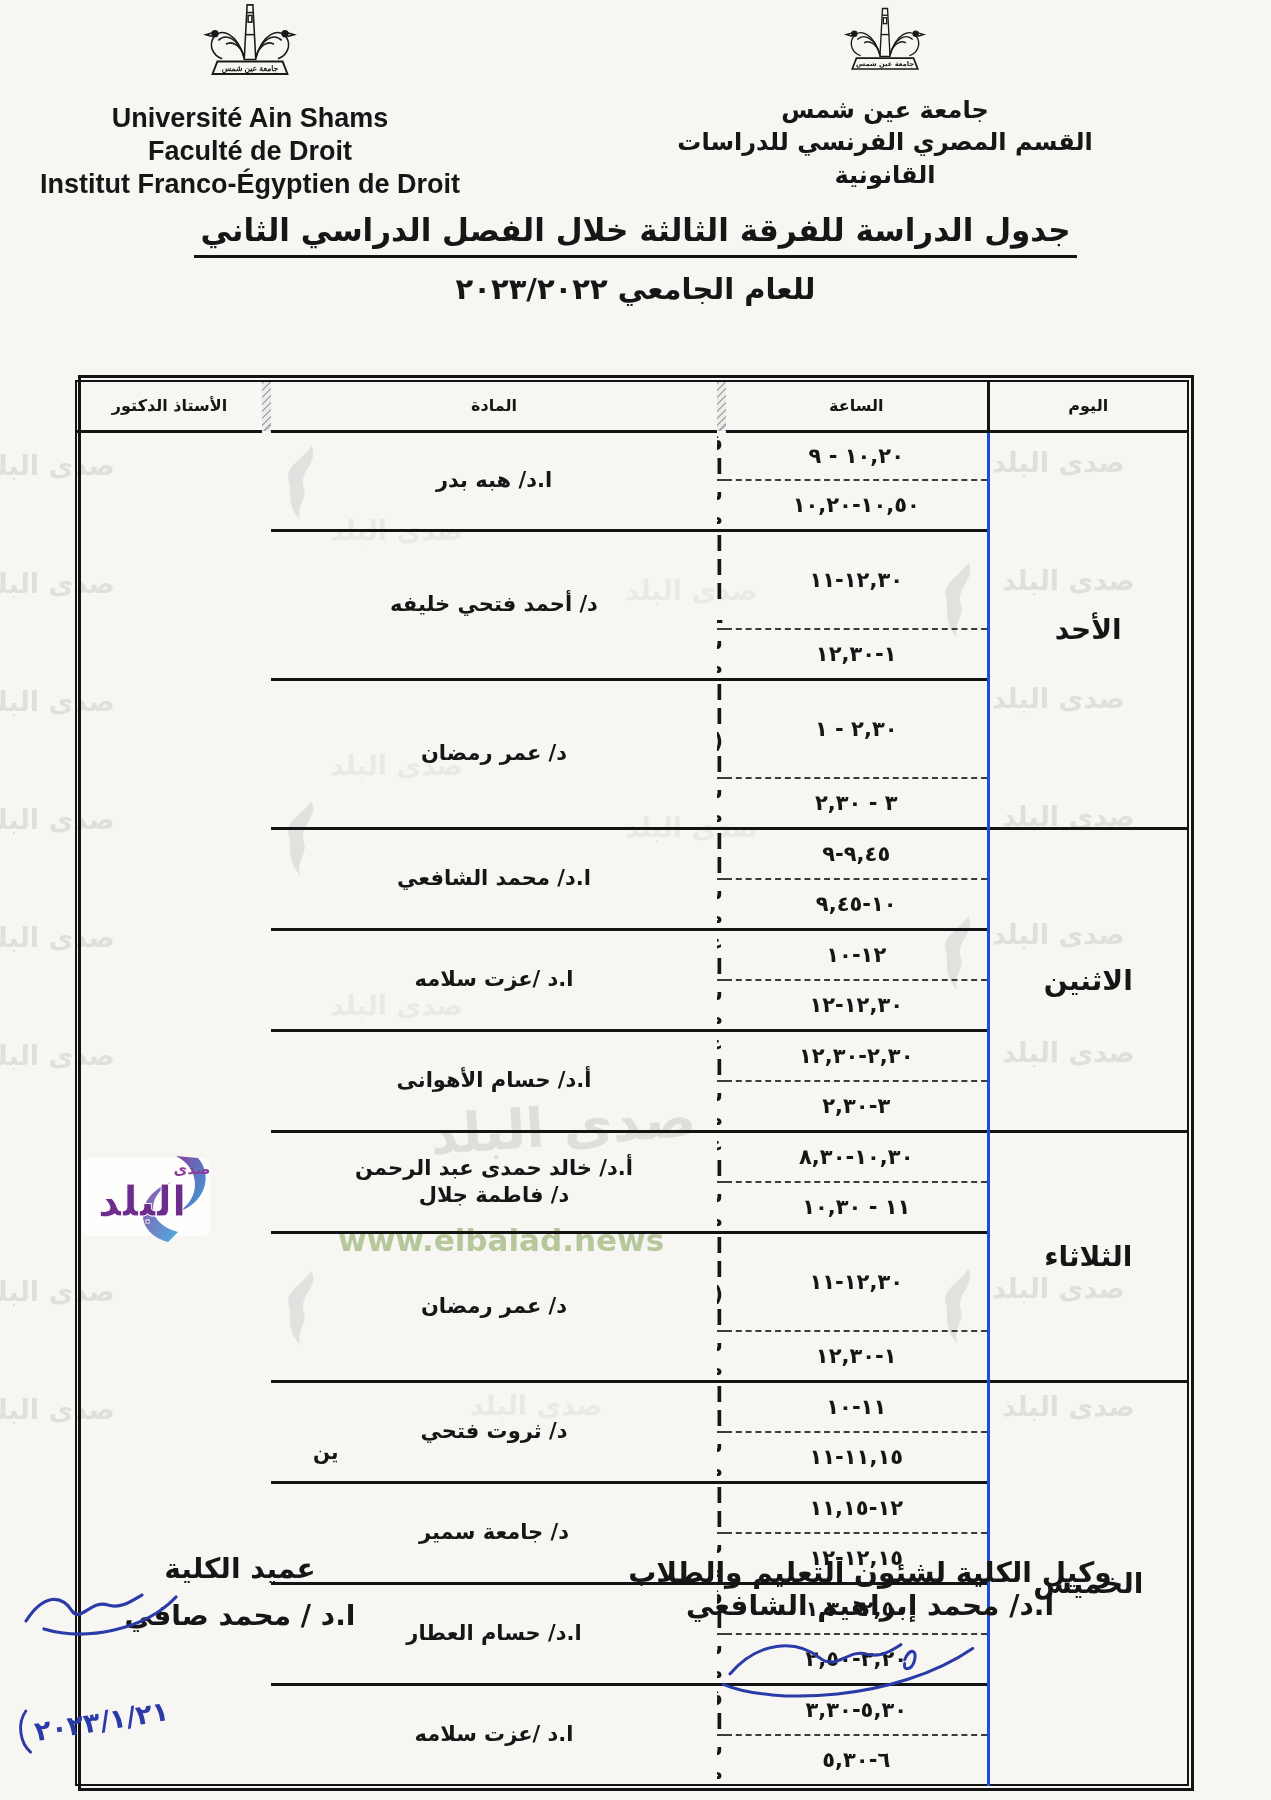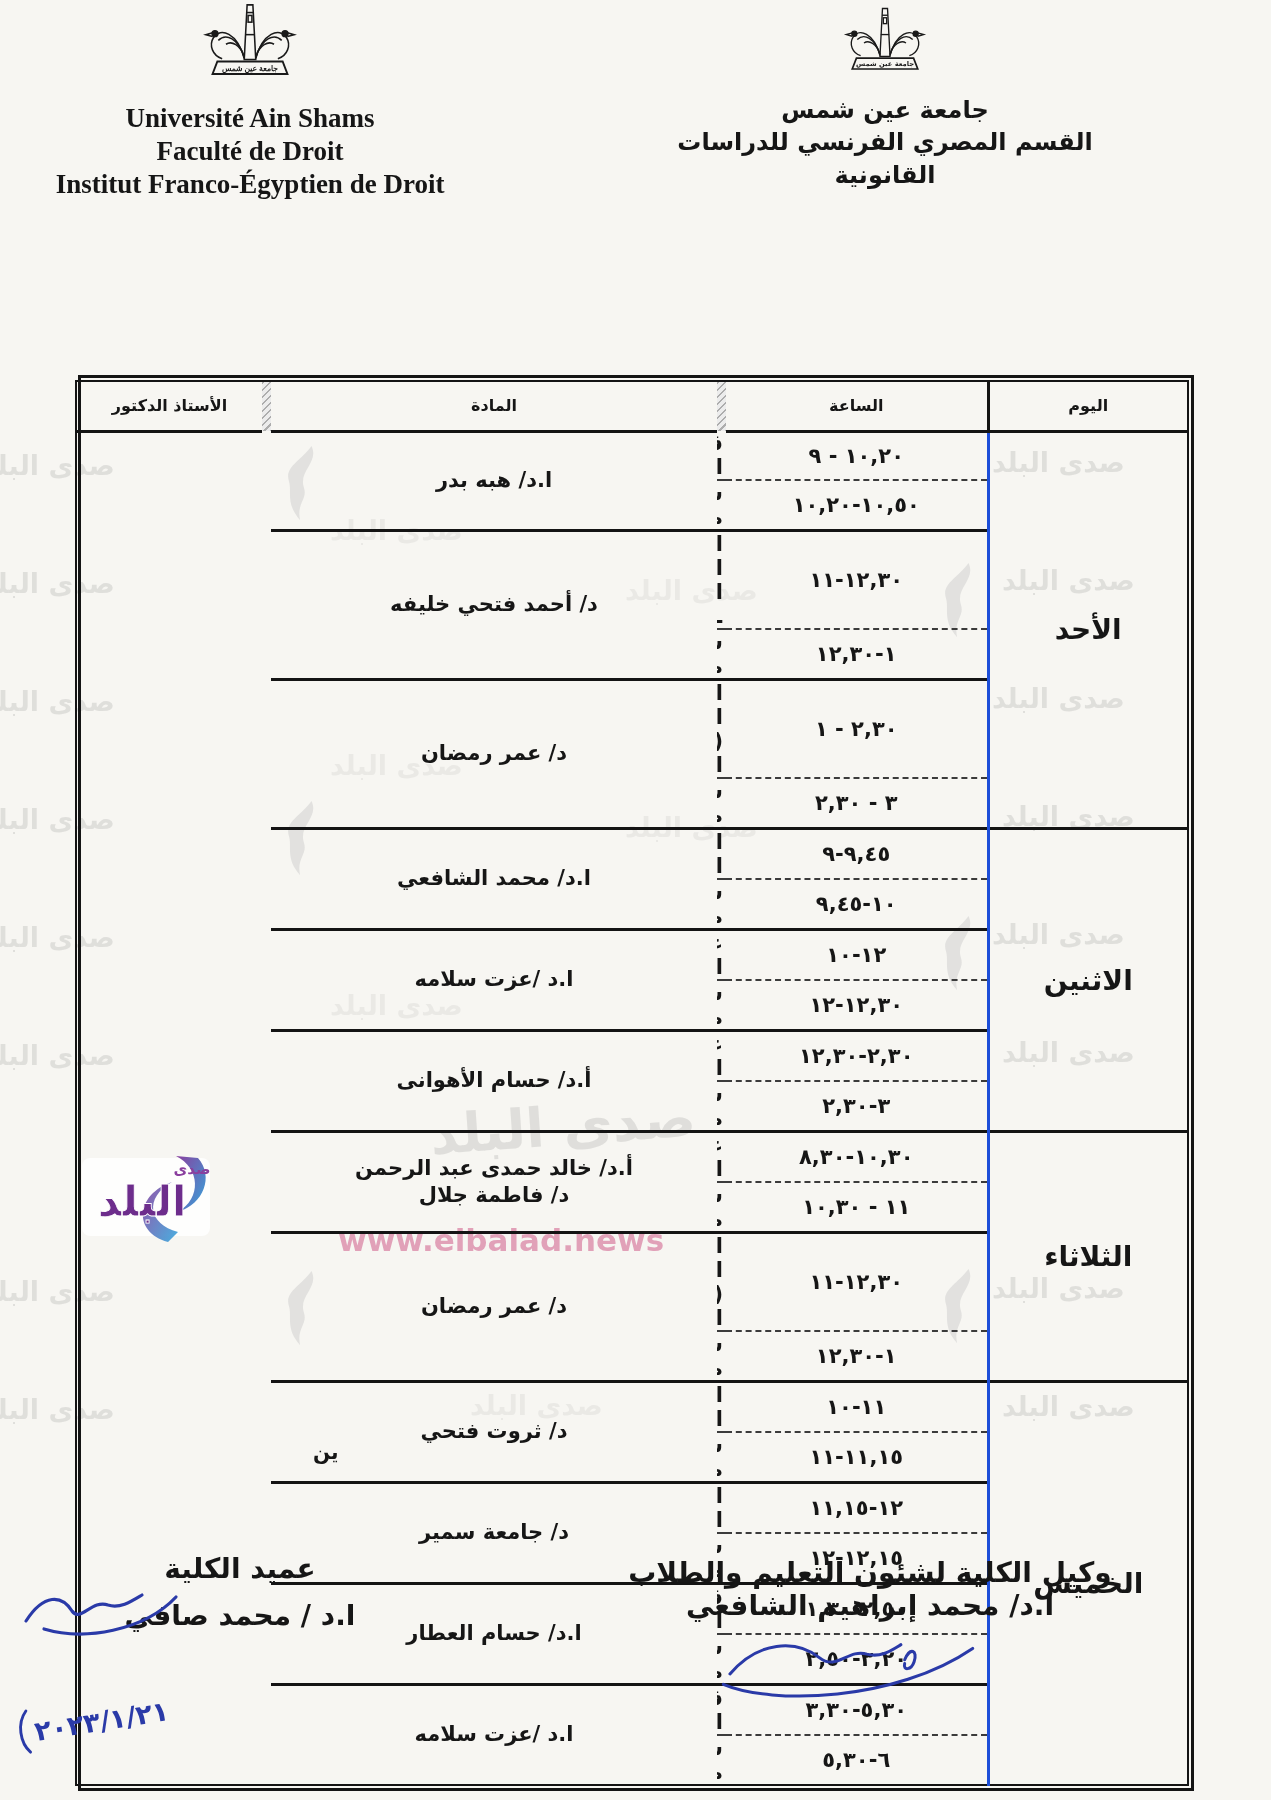--- a/index.html
+++ b/index.html
@@ -3,26 +3,26 @@
 <meta charset="utf-8">
 <style>
   html,body{margin:0;padding:0;background:#e9e7e2}
   .page{position:relative;width:1271px;height:1800px;background:#f7f6f2;overflow:hidden;
         direction:rtl;font-family:"DejaVu Sans","Liberation Sans",sans-serif;color:#161616;font-weight:bold}
   
   .wm{position:absolute;z-index:1;color:#8f8f8f;opacity:.22;font-size:27px;white-space:nowrap;pointer-events:none}
   .wm.light{opacity:.12}
   .wm-big{position:absolute;z-index:1;left:430px;top:1095px;font-size:54px;color:#6f6f6f;opacity:.17;
           transform:rotate(-4deg);letter-spacing:3px;pointer-events:none}
-  .wm-url{position:absolute;z-index:1;left:338px;top:1222px;font-size:31px;color:#be185d;opacity:.38;
+  .wm-url{position:absolute;z-index:1;left:338px;top:1222px;font-size:31px;color:#4d7c0f;opacity:.38;
           direction:ltr;font-weight:bold;pointer-events:none}
   .flame{position:absolute;z-index:1;opacity:.45;pointer-events:none}
   
   .hdr-left{position:absolute;left:35px;top:2px;width:430px;text-align:center;direction:ltr;
-            font-family:Liberation Serif, serif;font-size:27px;line-height:1.22;z-index:2}
+            font-family:Liberation Sans, sans-serif;font-size:27px;line-height:1.22;z-index:2}
   .hdr-right{position:absolute;left:650px;top:6px;width:470px;text-align:center;font-size:24px;line-height:1.35;z-index:2}
   .emblem{display:block;margin:0 auto 4px auto}
   .ifed-u{text-decoration:underline;text-decoration-thickness:2px;text-underline-offset:3px}
   
   .title{position:absolute;top:212px;left:0;width:1271px;text-align:center;z-index:2}
   .title .t1{display:inline-block;font-size:31px;border-bottom:3px solid #141414;padding:0 6px 7px 6px}
   .title .t2{margin-top:14px;font-size:29px}
   
   .tablewrap{position:absolute;left:78px;top:375px;width:1116px;box-sizing:border-box;
              border:3px solid #141414;padding:2px;z-index:2;background:transparent}
@@ -137,20 +137,24 @@
   </div>
 
   <div class="hdr-right">
     <svg class="emblem" width="88" height="84" viewBox="0 0 100 100">
         <use href="#emblem-sym"></use>
       </svg>
     <div>جامعة عين شمس</div>
     <div>القسم المصري الفرنسي للدراسات القانونية</div>
   </div>
 
+  <div class="title">
+    <span class="t1">جدول الدراسة للفرقة الثالثة خلال الفصل الدراسي الثاني</span>
+    <div class="t2">للعام الجامعي ٢٠٢٣/٢٠٢٢</div>
+  </div>
 
   <div class="tablewrap">
   <table>
     <colgroup>
           <col style="width:200px">
           <col style="width:262px">
           <col style="width:9px">
           <col style="width:446px">
           <col style="width:9px">
           <col style="width:186px">

